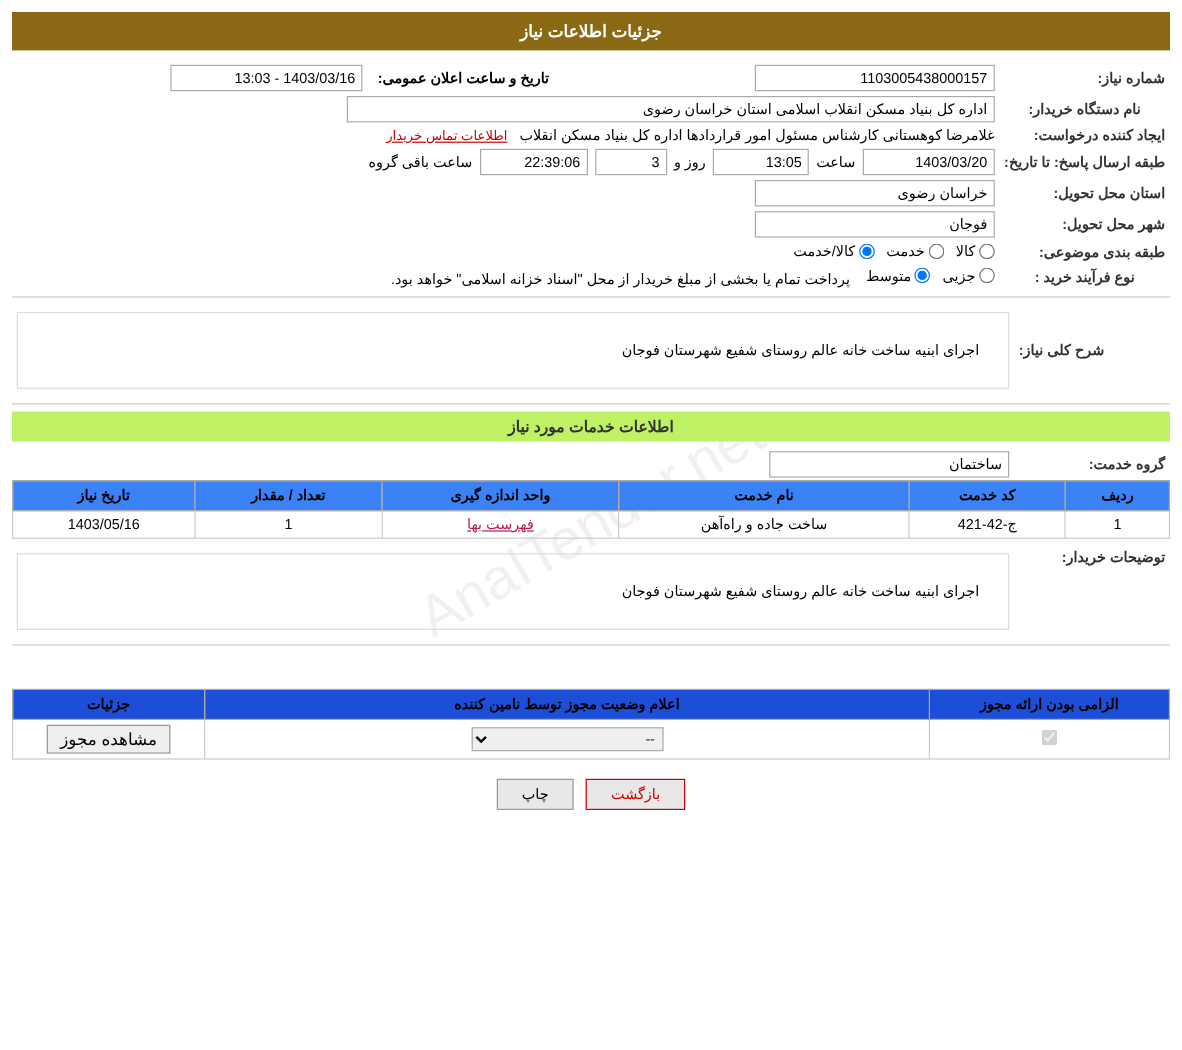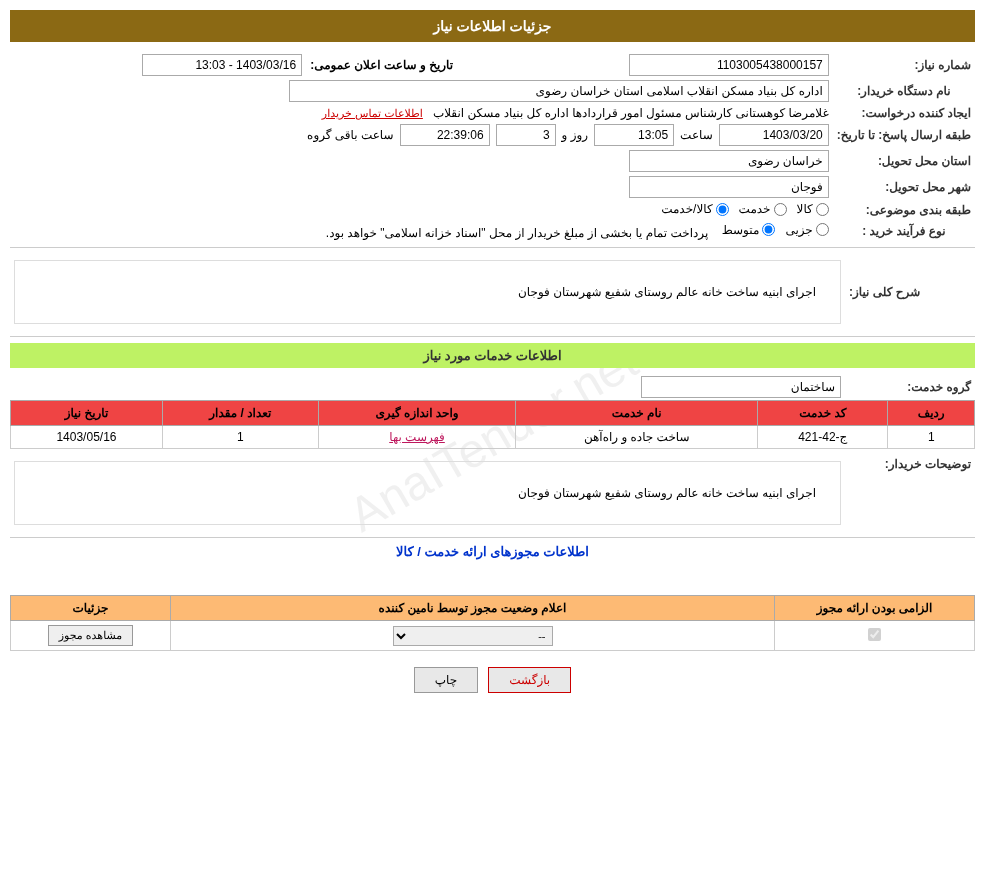--- a/index.html
+++ b/index.html
@@ -57,21 +57,21 @@
       font-weight: bold;
       margin: 6px 0;
       color: #333;
     }
     .data-grid {
       width: 100%;
       border-collapse: collapse;
       margin-bottom: 6px;
     }
     .data-grid th {
-      background: #ef4444;
+      background: #3b82f6;
       border: 1px solid #aaa;
       padding: 5px 8px;
       text-align: center;
       font-size: 12px;
       margin-top: 36px;
     }
     .data-grid td {
       border: 1px solid #ccc;
       padding: 4px 8px;
       text-align: center;
@@ -122,21 +122,21 @@
     .content-area {
       position: relative;
       z-index: 1;
     }
     .permissions-table {
       width: 100%;
       border-collapse: collapse;
       margin-bottom: 8px;
     }
     .permissions-table th {
-      background: #fdba74;
+      background: #1d4ed8;
       border: 1px solid #aaa;
       padding: 5px 8px;
       text-align: center;
       font-size: 12px;
     }
     .permissions-table td {
       border: 1px solid #ccc;
       padding: 4px 8px;
       text-align: center;
       font-size: 12px;
@@ -176,21 +176,21 @@
     <div class="section-header">جزئیات اطلاعات نیاز</div>
 
     <table class="layout">
 
       <tbody>
           <tr>
         <td class="label-cell" style="text-align:right; font-weight:bold; width:130px;">شماره نیاز:</td>
         <td>
           <input class="input-box input-medium" type="text" readonly="" value="1103005438000157" style="">
         </td>
-        <td style="width:160px; text-align:left; font-weight:bold;">تاریخ و ساعت اعلان عمومی:</td>
+        <td style="width:160px; text-align:center; font-weight:bold;">تاریخ و ساعت اعلان عمومی:</td>
         <td>
           <input class="input-box" style="width: 160px;" type="text" readonly="" value="1403/03/16 - 13:03">
         </td>
       </tr>
 
       <tr>
         <td class="label-cell" style="text-align:center; font-weight:bold;">نام دستگاه خریدار:</td>
         <td colspan="3">
           <input class="input-box" style="width: 540px;" type="text" readonly="" value="اداره کل بنیاد مسکن انقلاب اسلامی استان خراسان رضوی">
         </td>
@@ -335,21 +335,20 @@
           <div class="bordered-section" style="min-height:60px;">
             <span>اجرای ابنیه ساخت خانه عالم روستای شفیع شهرستان فوجان</span>
           </div>
         </td>
       </tr>
     </tbody>
       </table>
 
     <hr class="separator-line">
 
-    <div style="text-align:center; color:#0033cc; font-size:13px; font-weight:bold; margin:6px 0;">اطلاعات مجوزهای ارائه خدمت / کالا</div>
 
     <div style="height:30px;"></div>
 
     <table class="permissions-table">
       <thead>
         <tr>
           <th style="width:200px;">الزامی بودن ارائه مجوز</th>
           <th>اعلام وضعیت مجوز توسط نامین کننده</th>
           <th style="width:160px;">جزئیات</th>
         </tr>
@@ -360,21 +359,21 @@
             <input type="checkbox" checked="" disabled="" style="">
           </td>
           <td>
             <select class="select-small">
               <option>--</option>
               <option>دارم</option>
               <option>ندارم</option>
             </select>
           </td>
           <td>
-            <button class="btn" style="font-size:11px; padding:3px 10px;">مشاهده مجوز</button>
+            <button class="btn" style="font-size:14px; padding:3px 10px;">مشاهده مجوز</button>
           </td>
         </tr>
       </tbody>
     </table>
 
     <div class="bottom-buttons">
       <button class="btn btn-back">بازگشت</button>
       <button class="btn btn-print">چاپ</button>
     </div>
 

